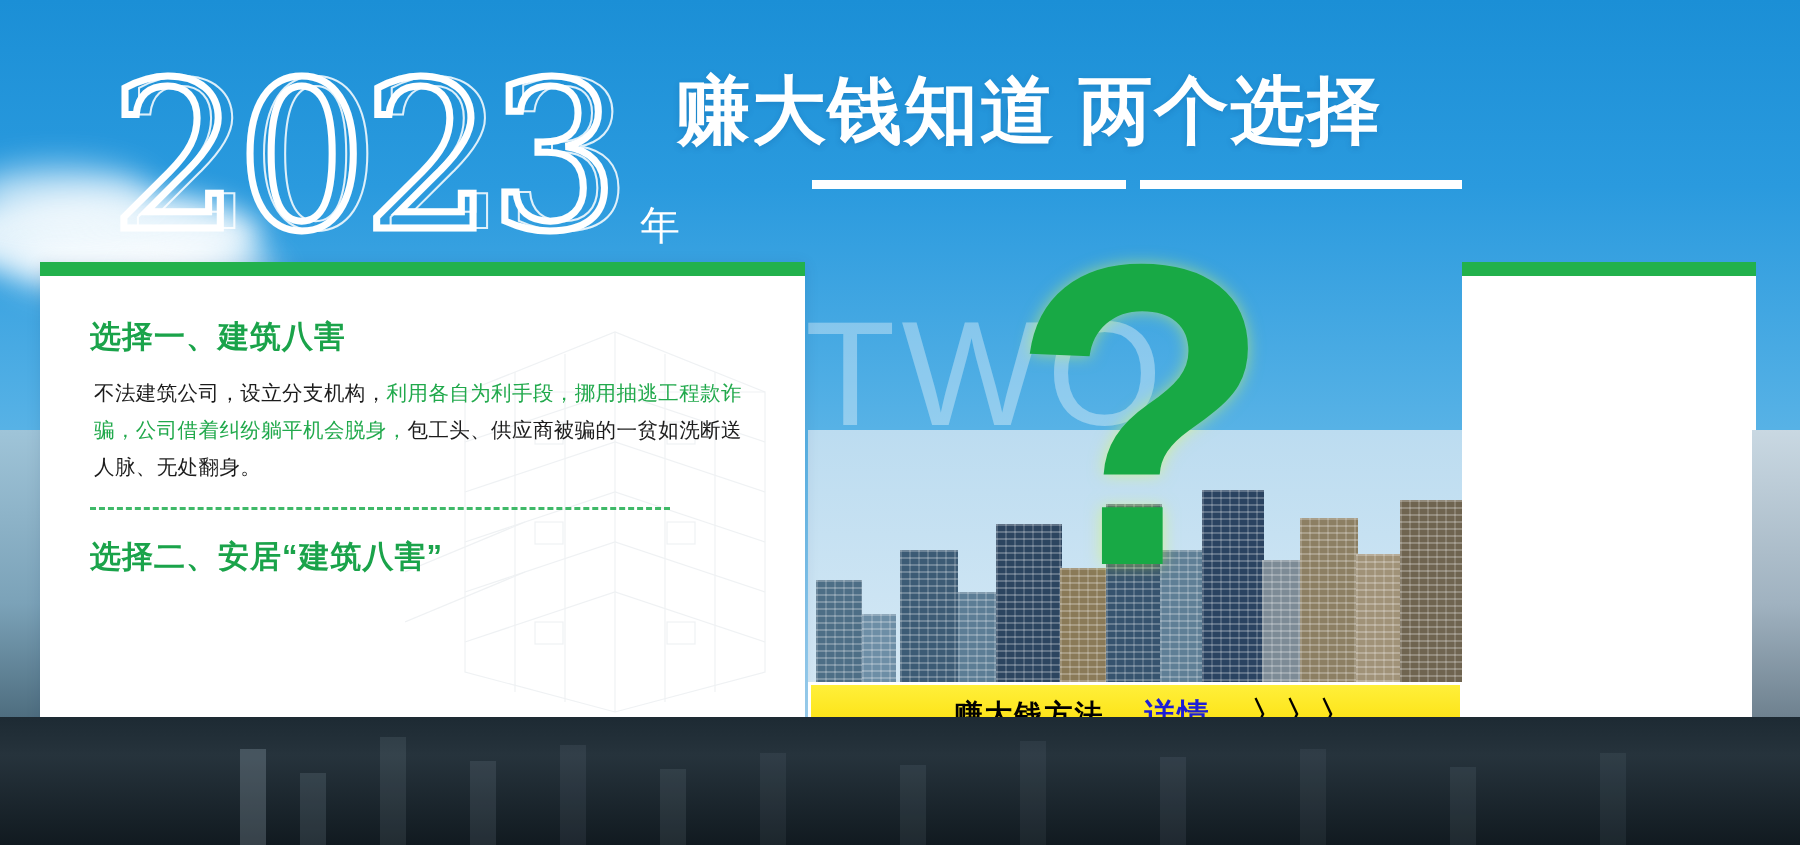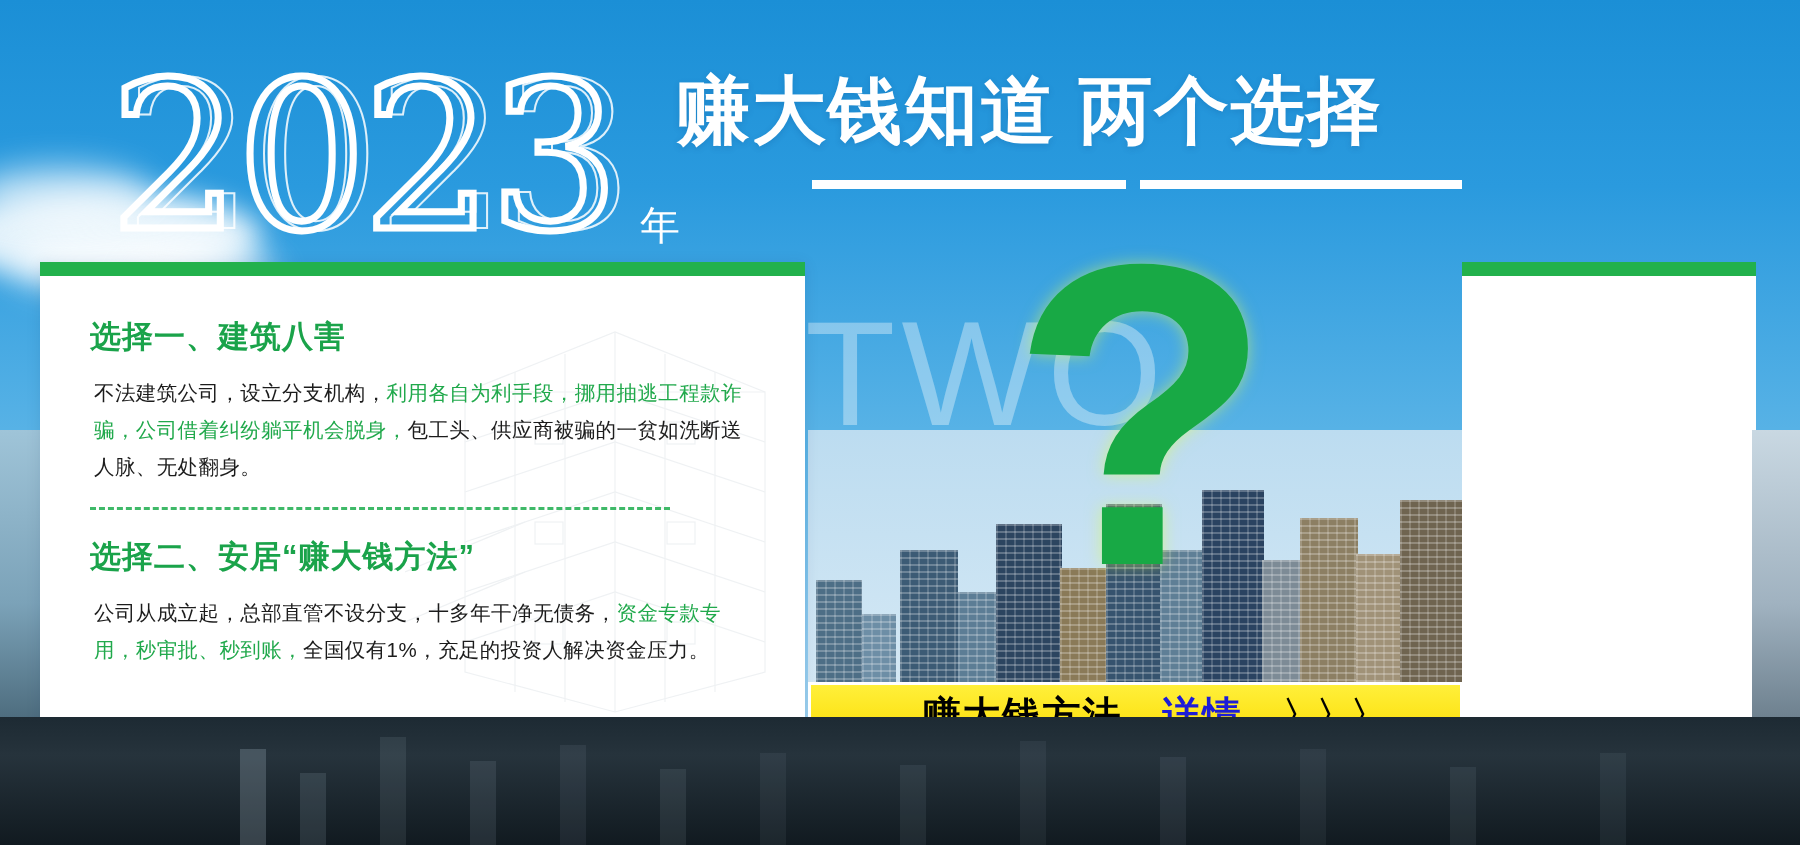--- a/index.html
+++ b/index.html
@@ -113,22 +113,22 @@
   .strip-body{position:absolute;left:1462px;top:276px;width:294px;height:441px;background:#ffffff;}
 
   
   .cta{
     position:absolute;left:808px;top:682px;width:655px;height:66px;
     background:linear-gradient(180deg,#ffef3a 0%,#fbdc00 100%);
     border:3px solid #ffffff;
     box-sizing:border-box;
     display:flex;align-items:center;justify-content:center;gap:40px;
   }
-  .cta-main{font-size:38px;font-weight:bold;color:#000000;letter-spacing:2px;margin-left:36px;}
-  .cta-detail{font-size:38px;font-weight:bold;color:#1d1dd6;letter-spacing:2px;}
+  .cta-main{font-size:28px;font-weight:bold;color:#000000;letter-spacing:2px;margin-left:36px;}
+  .cta-detail{font-size:31px;font-weight:bold;color:#1d1dd6;letter-spacing:2px;}
   .cta-arrows{font-size:36px;font-weight:bold;color:#000000;letter-spacing:-2px;}
 
   
   .bottom-band{
     position:absolute;left:0;bottom:0;width:1800px;height:128px;
     background:linear-gradient(180deg,#1d2a33 0%,#26333c 30%,#111a20 100%);
     overflow:hidden;
   }
   .refl{position:absolute;bottom:0;width:26px;background:rgba(190,210,225,.22);}
 
@@ -214,22 +214,21 @@
         <rect x="262" y="350" width="28" height="22"></rect>
       </g>
     </svg>
 
     <div class="card-inner">
       <h2 class="sec-title">选择一、建筑八害</h2>
       <p class="sec-body"><span>不法建筑公司，设立分支机构，</span><span class="g">利用各自为利手段，挪用抽逃工程款诈骗，公司借着纠纷躺平机会脱身，</span><span>包工头、供应商被骗的一贫如洗断送人脉、无处翻身。</span></p>
 
       <div class="dash"></div>
 
-      <h2 class="sec-title">选择二、安居“赚大钱方法”</h2>
-      <p class="sec-body"><span>公司从成立起，总部直管不设分支，十多年干净无债务，</span><span class="g">资金专款专用，秒审批、秒到账，</span><span>全国仅有1%，充足的投资人解决资金压力。</span></p>
+      <h2 class="sec-title">选择二、安居“建筑八害”</h2>
     </div>
   </div>
 
   <div class="cta">
     <span class="cta-main">赚大钱方法</span>
     <span class="cta-detail">详情</span>
     <span class="cta-arrows">〉〉〉</span>
   </div>
 
   <div class="bottom-band">

